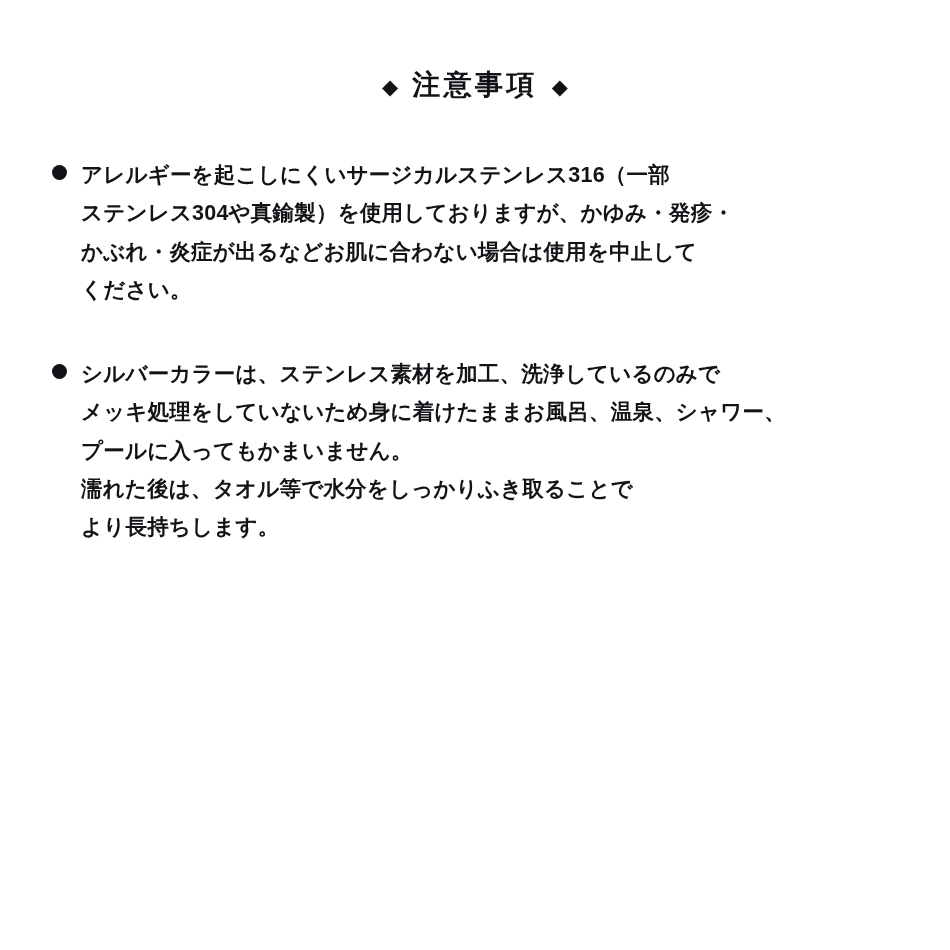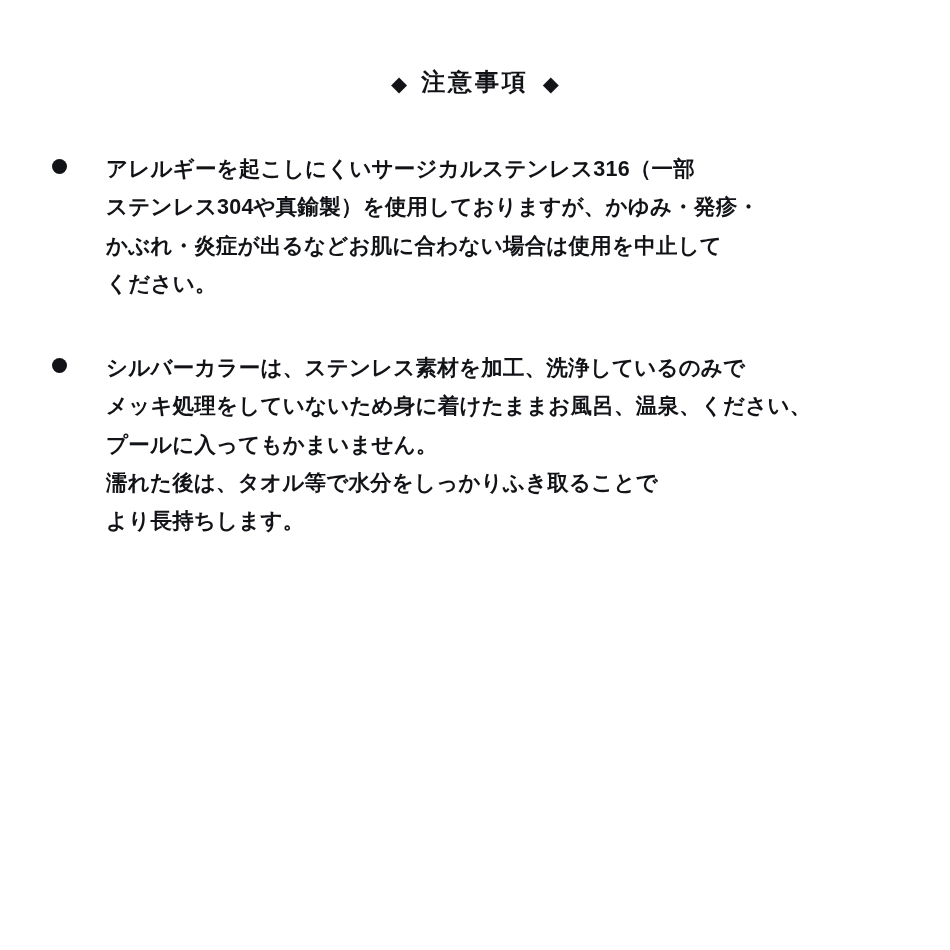--- a/index.html
+++ b/index.html
@@ -30,21 +30,21 @@
     margin-bottom: 52px;
   }
   .diamond {
     font-size: 21px;
     line-height: 1;
     color: #111317;
     display: inline-block;
     transform: translateY(1px);
   }
   .title-text {
-    font-size: 24px;
+    font-size: 28px;
     font-weight: 700;
     letter-spacing: 0.12em;
     color: #111317;
   }
   .notes {
     margin: 0;
     padding: 0;
     list-style: none;
   }
   .note-item {
@@ -65,21 +65,20 @@
     margin-top: 9px;
   }
   .note-body {
     font-size: 21.5px;
     line-height: 1.78;
     letter-spacing: 0.01em;
     font-weight: 700;
     color: #111317;
     white-space: pre-line;
     max-width: 830px;
-    margin-left: 25px;
   }
 </style>
 </head>
 <body>
 
 <div class="page">
 
   <div class="title-row">
     <span class="diamond">◆</span>
     <span class="title-text">注意事項</span>
@@ -93,20 +92,20 @@
       <span class="note-body">アレルギーを起こしにくいサージカルステンレス316（一部
 ステンレス304や真鍮製）を使用しておりますが、かゆみ・発疹・
 かぶれ・炎症が出るなどお肌に合わない場合は使用を中止して
 ください。</span>
     </li>
 
 
     <li class="note-item">
       <span class="bullet"></span>
       <span class="note-body">シルバーカラーは、ステンレス素材を加工、洗浄しているのみで
-メッキ処理をしていないため身に着けたままお風呂、温泉、ください、
+メッキ処理をしていないため身に着けたままお風呂、温泉、シャワー、
 プールに入ってもかまいません。
 濡れた後は、タオル等で水分をしっかりふき取ることで
 より長持ちします。</span>
     </li>
 
   </ul>
 </div>
 
 </body></html>

